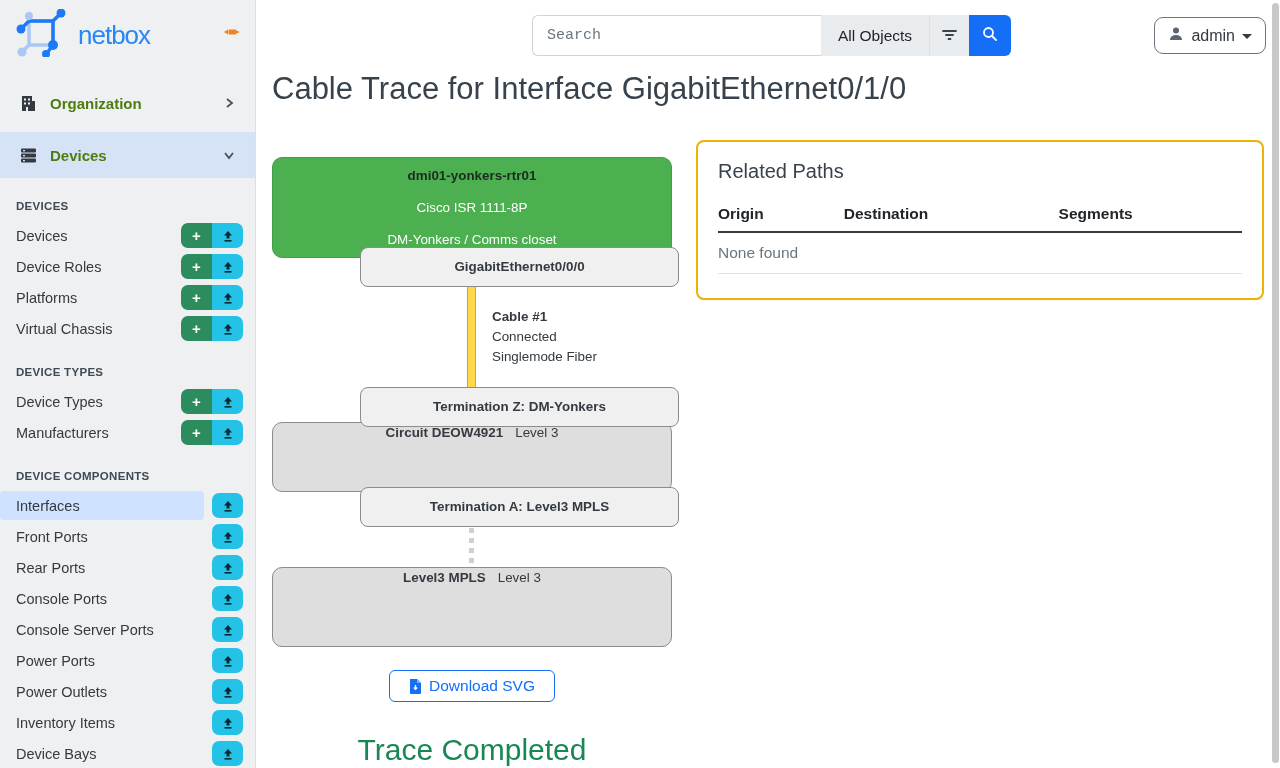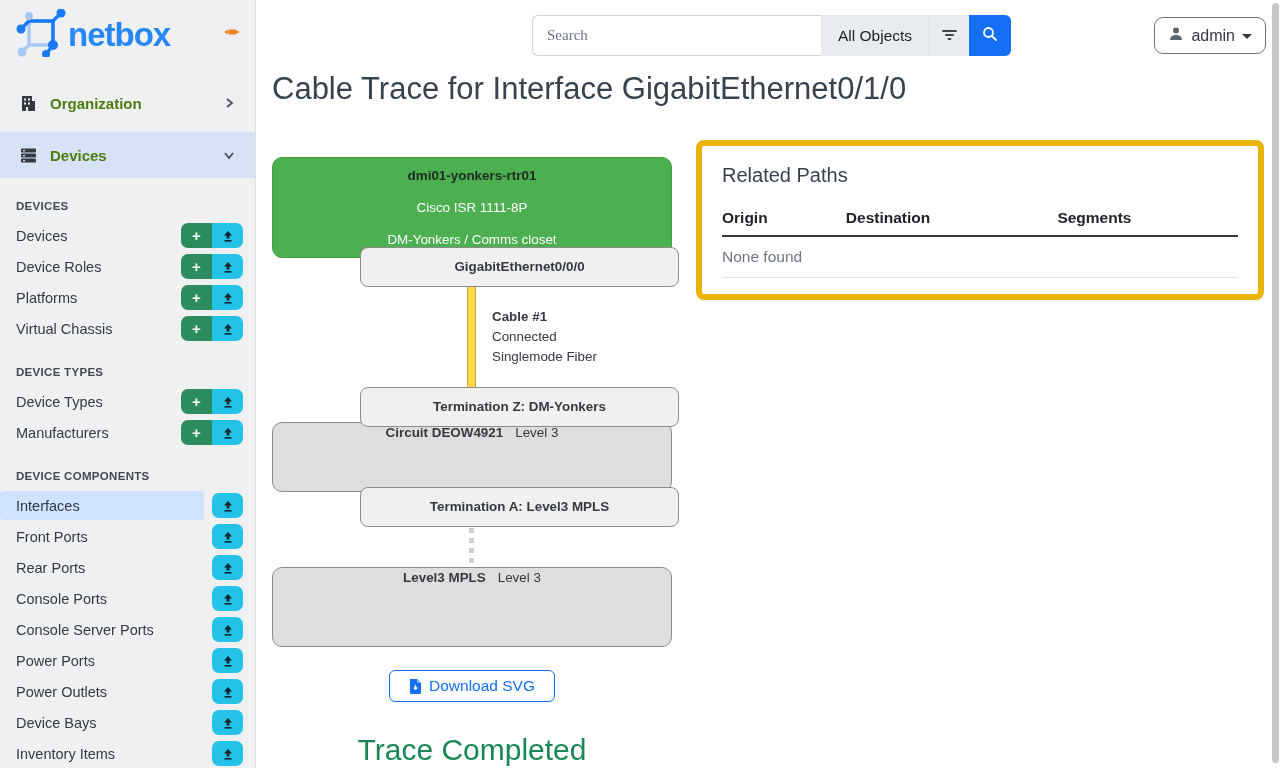--- a/index.html
+++ b/index.html
@@ -3,21 +3,21 @@
 <meta charset="utf-8">
 <style>
   * { margin:0; padding:0; box-sizing:border-box; }
   html,body { width:1280px; height:768px; overflow:hidden;
     font-family:"Liberation Sans", sans-serif; background:#fff; color:#343a40; }
 
   
   .sidebar { position:absolute; left:0; top:0; width:256px; height:768px;
     background:#eef0f2; border-right:1px solid #dcdfe3; }
   .logo-row { display:flex; align-items:center; padding:14px 16px 10px 16px; height:66px; }
-  .brand-name { font-size:33px; font-weight:700; color:#2787f5; letter-spacing:-1px; }
+  .brand-name { font-size:26px; font-weight:400; color:#2787f5; letter-spacing:-1px; margin-left:10px; }
   .pin-btn { margin-left:auto; cursor:pointer; }
 
   .nav-top { margin-top:14px; }
   .nav-item { display:flex; align-items:center; height:46px; padding:0 20px;
     font-size:15px; font-weight:700; color:#4d7c0f; cursor:pointer; margin-bottom:6px; }
   .nav-item .chev { margin-left:auto; }
   .nav-item.active { background:#d6e2f5; }
 
   .section-header { font-size:11.5px; font-weight:700; color:#404a54;
     letter-spacing:.3px; padding:0 16px; margin-top:22px; margin-bottom:8px; }
@@ -33,21 +33,21 @@
     border-radius:7px 0 0 7px; }
   .mini-btn.upload { background:#25c2e8; border-radius:0 7px 7px 0; }
   .mini-btn.upload.solo { border-radius:7px; }
 
   
   .content { position:absolute; left:256px; top:0; width:1024px; height:768px; background:#fff; }
 
   .search-group { position:absolute; left:276px; top:15px; height:41px; display:flex; }
   .search-input { width:289px; height:41px; border:1px solid #ced4da; border-right:none;
     border-radius:6px 0 0 6px; padding:0 14px; font-size:15px; color:#343a40; outline:none;
-    font-family:Liberation Serif, serif; }
+    font-family:Liberation Mono, monospace; }
   .search-input::placeholder { color:#6c757d; }
   .scope-btn { height:41px; background:#e9ecef; display:flex; align-items:center;
     padding:0 16px; font-size:15.5px; color:#212529; cursor:pointer; border:1px solid #e9ecef; }
   .filter-btn { width:40px; height:41px; background:#e9ecef; border-left:1px solid #dde0e4;
     display:flex; align-items:center; justify-content:center; cursor:pointer; }
   .go-btn { width:42px; height:41px; background:#146ef6; border-radius:0 6px 6px 0;
     display:flex; align-items:center; justify-content:center; cursor:pointer; }
 
   .user-btn { position:absolute; right:14px; top:17px; height:37px; padding:0 13px;
     border:1px solid #6c757d; border-radius:9px; display:flex; align-items:center; gap:7px;
@@ -87,21 +87,21 @@
 
   .download-btn { position:absolute; left:50%; top:513px; transform:translateX(-50%);
     height:32px; padding:0 19px; border:1px solid #146ef6; border-radius:6px; background:#fff;
     color:#146ef6; font-size:15.5px; display:flex; align-items:center; gap:7px; cursor:pointer;
     white-space:nowrap; font-family:"Liberation Sans", sans-serif; }
   .trace-status { position:absolute; left:0; top:576px; width:100%; text-align:center;
     font-size:30px; color:#198754; }
 
   
   .related-card { position:absolute; left:440px; top:140px; width:568px; height:160px;
-    background:#fff; border:6px solid #eab308; border-radius:8px;
+    background:#fff; border:2px solid #eab308; border-radius:8px;
     box-shadow:0 1px 2px rgba(0,0,0,.04); padding:18px 20px; }
   .related-title { font-size:20px; font-weight:400; color:#37424c; }
   .rp-table { width:100%; margin-top:16px; border-collapse:collapse; }
   .rp-table th { text-align:left; font-size:15.5px; color:#212529; padding:6px 0 8px 0;
     border-bottom:2px solid #343a40; }
   .rp-table th.c1 { width:24%; } .rp-table th.c2 { width:41%; }
   .rp-empty { font-size:15.5px; color:#6c757d; padding:11px 0;
     border-bottom:1px solid #dee2e6; }
 
   .scrollbar { position:absolute; right:1px; top:3px; width:7px; height:760px;
@@ -325,30 +325,30 @@
   <div class="side-row">
     <span class="side-label">Power Outlets</span>
     <span class="mini-btn upload solo">
         <svg width="12" height="12" viewBox="0 0 12 12">
           <path d="M6 1 L10 5.5 H7.5 V8.5 H4.5 V5.5 H2 Z" fill="#062a30"></path>
           <rect x="2.5" y="10" width="7" height="1.6" fill="#062a30"></rect>
         </svg>
       </span>
   </div>
   <div class="side-row">
+    <span class="side-label">Inventory Items</span>
+    <span class="mini-btn upload solo">
+        <svg width="12" height="12" viewBox="0 0 12 12">
+          <path d="M6 1 L10 5.5 H7.5 V8.5 H4.5 V5.5 H2 Z" fill="#062a30"></path>
+          <rect x="2.5" y="10" width="7" height="1.6" fill="#062a30"></rect>
+        </svg>
+      </span>
+  </div>
+  <div class="side-row">
     <span class="side-label">Device Bays</span>
-    <span class="mini-btn upload solo">
-        <svg width="12" height="12" viewBox="0 0 12 12">
-          <path d="M6 1 L10 5.5 H7.5 V8.5 H4.5 V5.5 H2 Z" fill="#062a30"></path>
-          <rect x="2.5" y="10" width="7" height="1.6" fill="#062a30"></rect>
-        </svg>
-      </span>
-  </div>
-  <div class="side-row">
-    <span class="side-label">Inventory Items</span>
     <span class="mini-btn upload solo">
         <svg width="12" height="12" viewBox="0 0 12 12">
           <path d="M6 1 L10 5.5 H7.5 V8.5 H4.5 V5.5 H2 Z" fill="#062a30"></path>
           <rect x="2.5" y="10" width="7" height="1.6" fill="#062a30"></rect>
         </svg>
       </span>
   </div>
 </div>
 
 <div class="content">

